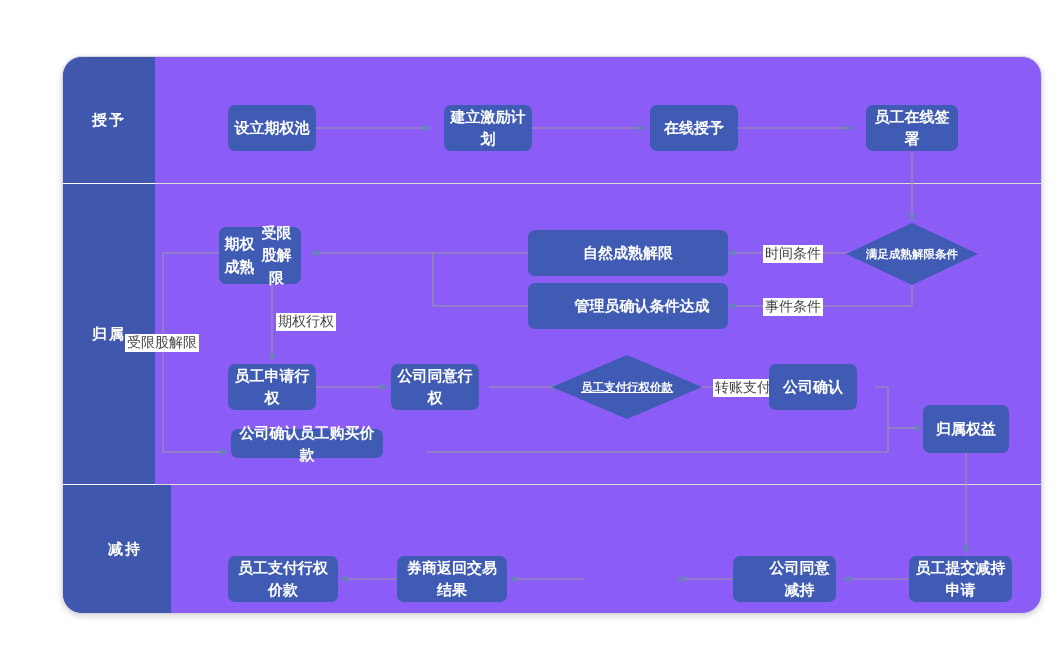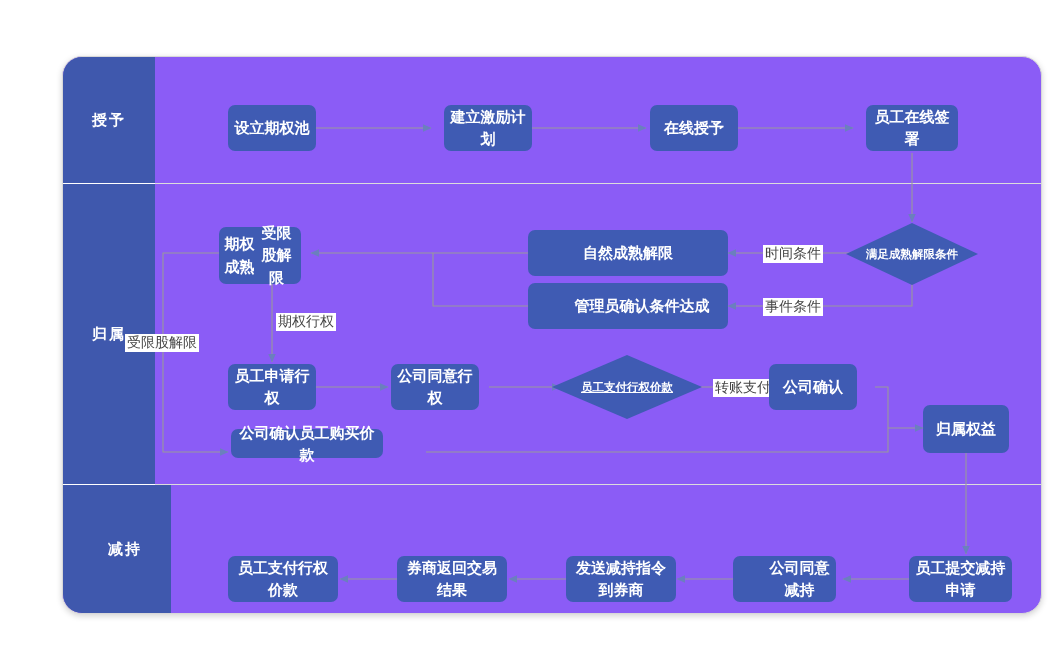--- a/index.html
+++ b/index.html
@@ -194,23 +194,20 @@
   <div class="node" style="left:860px;top:348px;width:86px;height:48px;">
     <span>归属权益</span>
   </div>
 
   <div class="node" style="left:846px;top:499px;width:103px;height:46px;justify-content:center;">
     <span>员工提交减持申请</span>
   </div>
   <div class="node" style="left:670px;top:499px;width:103px;height:46px;padding-left:34px;">
     <span>公司同意减持</span>
   </div>
-  <div class="node" style="left:503px;top:499px;width:110px;height:46px;">
-    <span>发送减持指令到券商</span>
-  </div>
   <div class="node" style="left:334px;top:499px;width:110px;height:46px;">
     <span>券商返回交易结果</span>
   </div>
   <div class="node" style="left:165px;top:499px;width:110px;height:46px;">
     <span>员工支付行权价款</span>
   </div>
 
 </div>
 
 </body></html>

